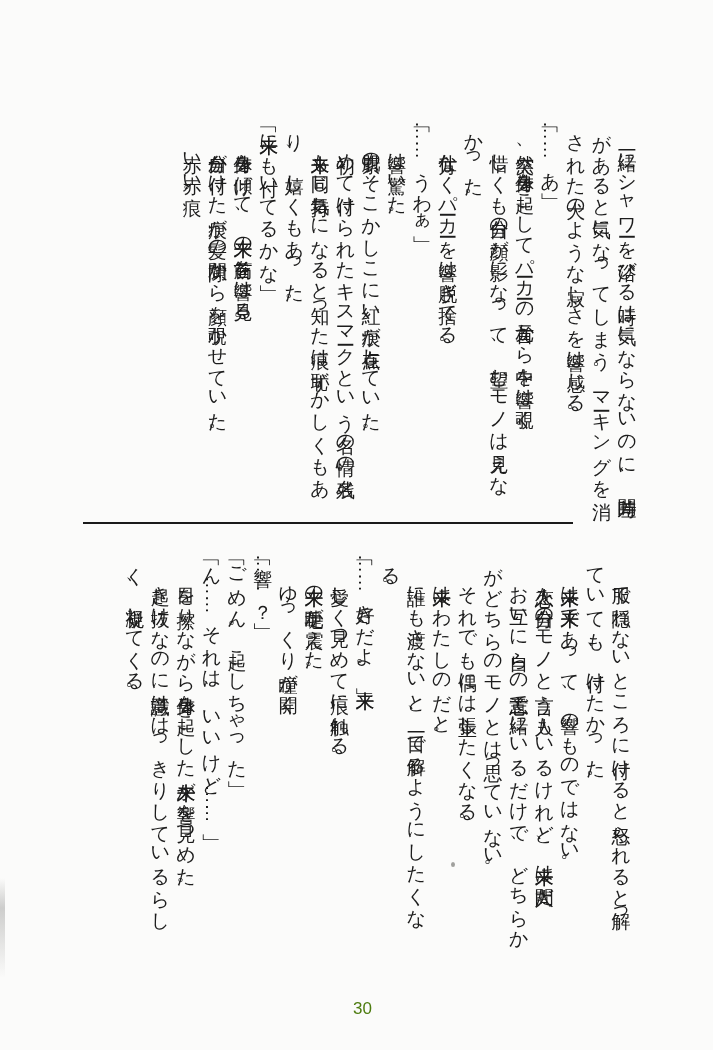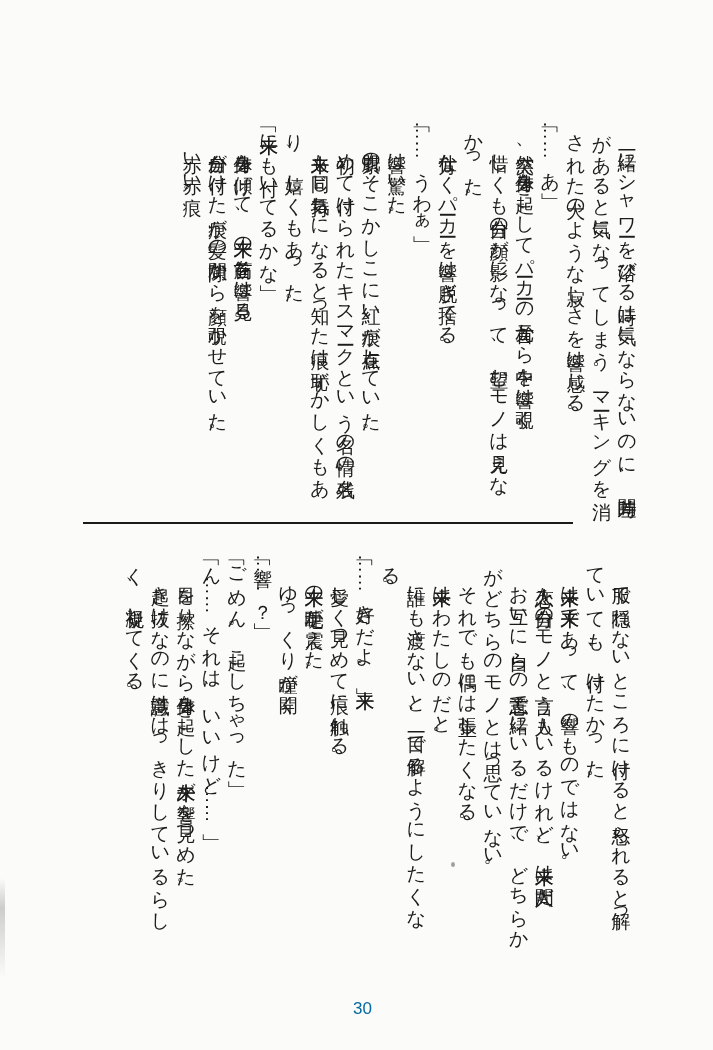--- a/index.html
+++ b/index.html
@@ -29,21 +29,21 @@
     position: absolute;
     top: 522px; left: 83px;
     width: 490px; height: 2px;
     background: #1a1a1a;
   }
   .page-number {
     position: absolute;
     top: 999px; left: 340px; width: 45px;
     text-align: center;
     font-size: 17px;
-    color: #0369a1;
+    color: #4d7c0f;
   }
   .speck {
     position: absolute;
     top: 862px; left: 451px;
     width: 4px; height: 5px;
     background: #8a8a86;
     border-radius: 50%;
     opacity: .8;
   }
   .edge-smudge {

